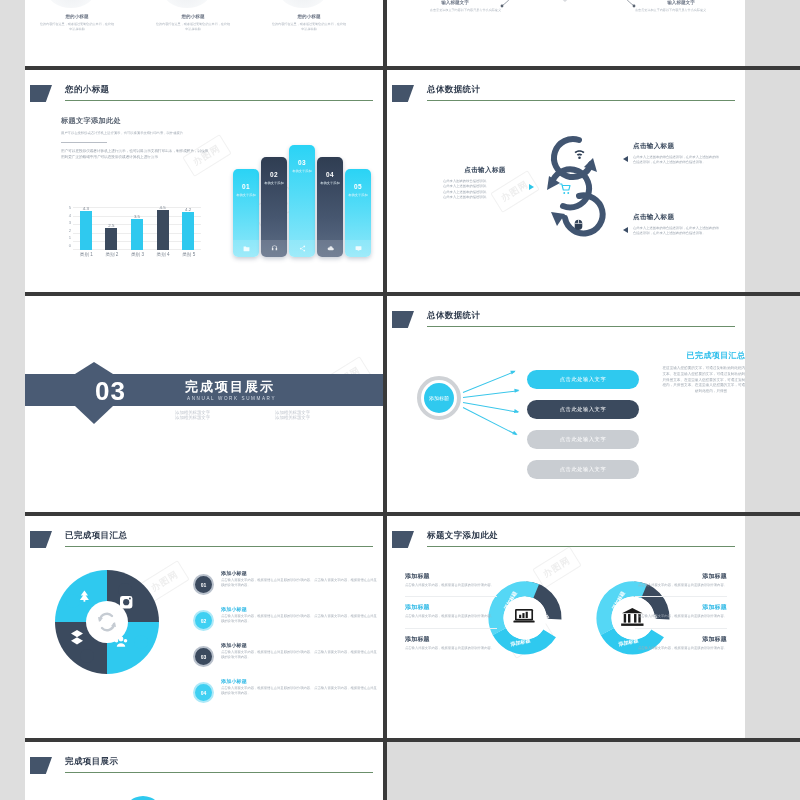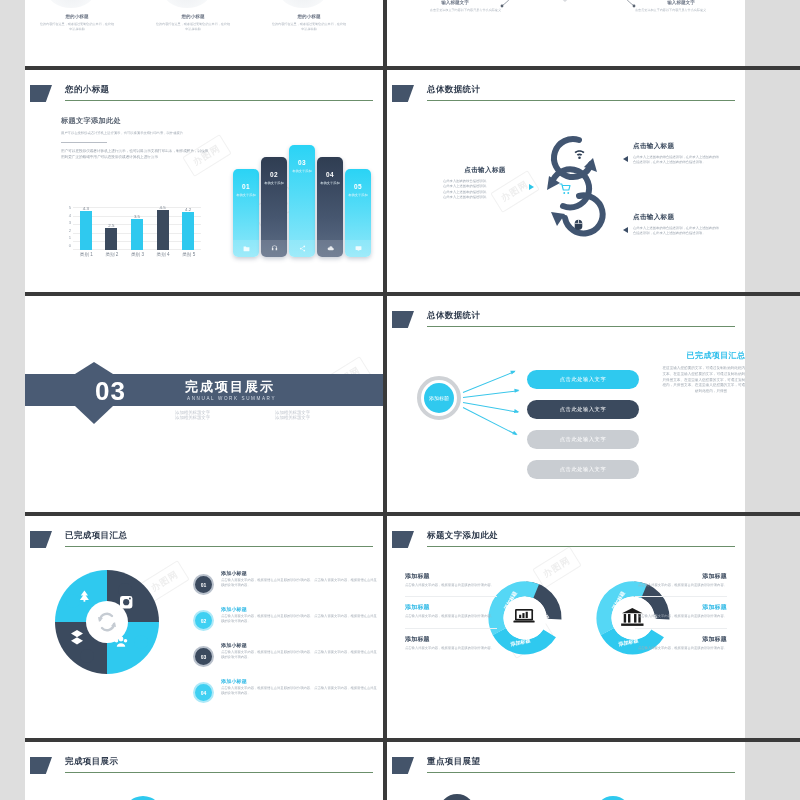--- a/index.html
+++ b/index.html
@@ -547,29 +547,16 @@
       <div class="shead">
         <div class="trap"></div>
         <div class="stitle">完成项目展示</div>
         <div class="uline"></div>
       </div>
       <svg style="position:absolute;left:98px;top:52px;width:40px;height:22px;" viewBox="0 0 40 22">
         <path d="M0 22 A20 20 0 0 1 40 22 Z" fill="#2fc9ef"></path>
       </svg>
     </div>
 
-    <div class="slide" style="left:362px;top:742px;width:358px;height:58px;">
-      <div class="shead">
-        <div class="trap"></div>
-        <div class="stitle">重点项目展望</div>
-        <div class="uline"></div>
-      </div>
-      <svg style="position:absolute;left:52px;top:50px;width:36px;height:20px;" viewBox="0 0 36 20">
-        <path d="M0 20 A18 18 0 0 1 36 20 Z" fill="#3b4a5e"></path>
-      </svg>
-      <svg style="position:absolute;left:208px;top:52px;width:36px;height:20px;" viewBox="0 0 36 20">
-        <path d="M0 20 A18 18 0 0 1 36 20 Z" fill="#2fc9ef"></path>
-      </svg>
-    </div>
 
     <div class="vsep" style="left:358px;top:742px;height:58px;"></div>
   </div>
 </div>
 
 </body></html>

